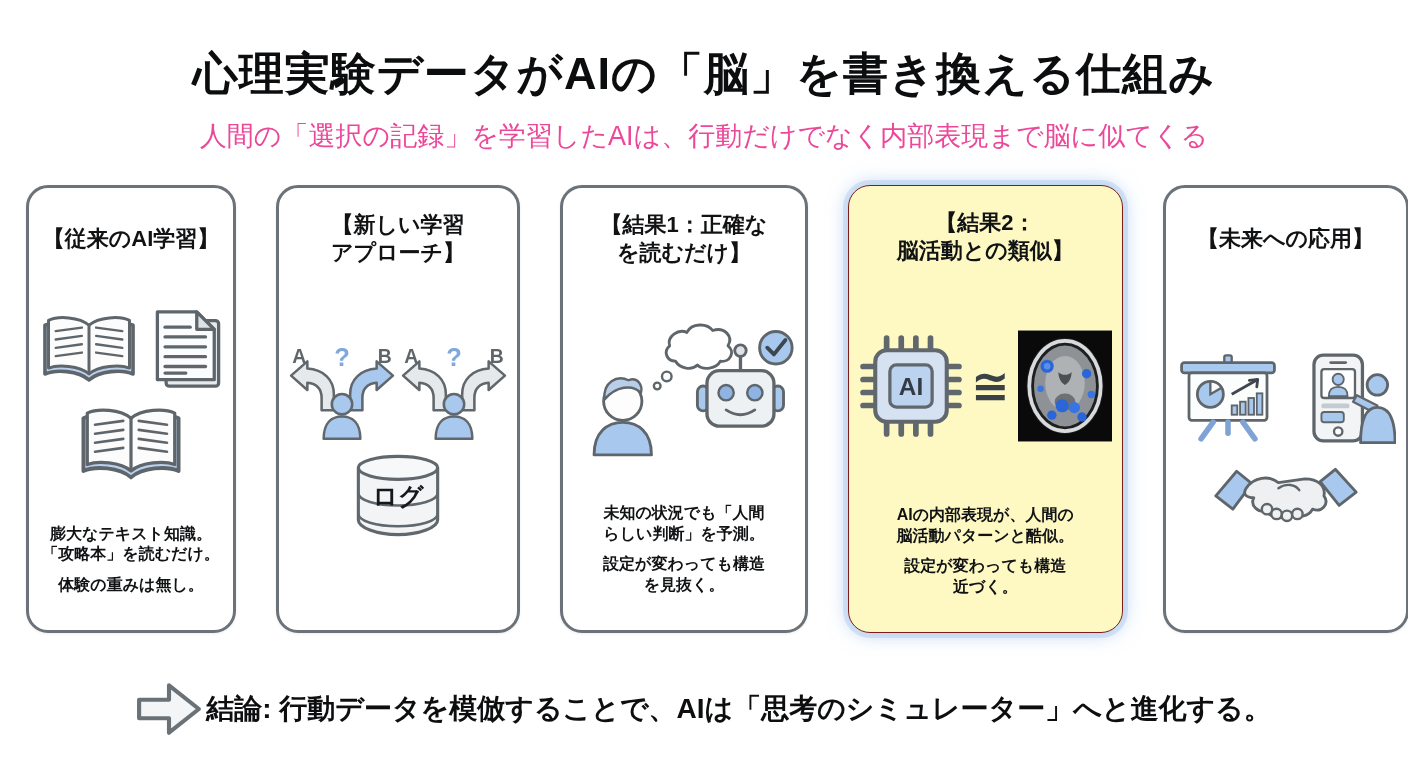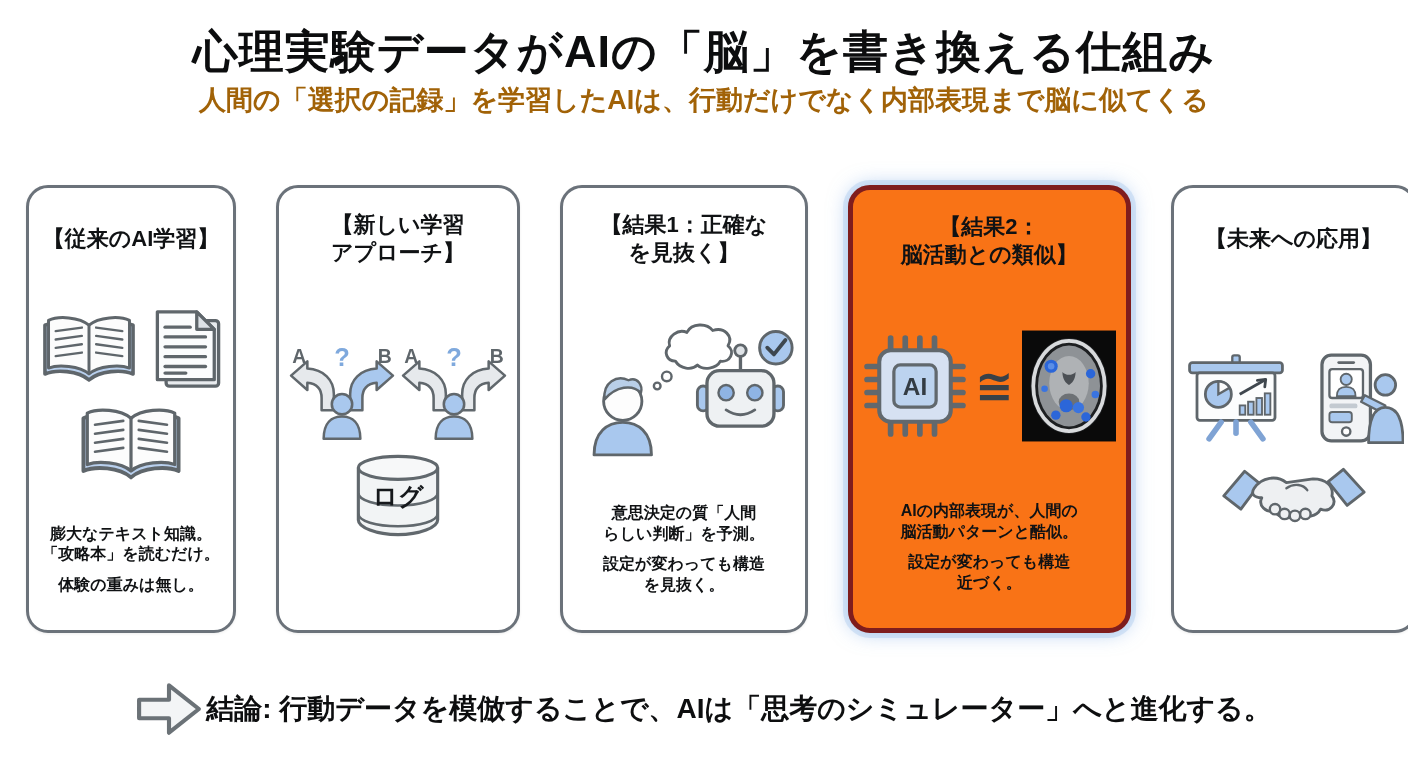--- a/index.html
+++ b/index.html
@@ -1,24 +1,24 @@
 <!DOCTYPE html>
 <html><head>
 <meta charset="utf-8">
 <style>
   html,body{margin:0;padding:0;background:#ffffff;}
   .canvas{position:relative;width:1408px;height:768px;background:#ffffff;overflow:hidden;
           font-family:"Liberation Sans","DejaVu Sans",sans-serif;color:#101214;}
-  .title{padding-top:22px;text-align:center;font-size:45px;font-weight:800;letter-spacing:1px;color:#0c0d0e;}
-  .subtitle{text-align:center;font-size:27px;font-weight:700;color:#a16207;}
+  .title{padding-top:44px;text-align:center;font-size:45px;font-weight:800;letter-spacing:1px;color:#0c0d0e;}
+  .subtitle{margin-top:14px;text-align:center;font-size:27px;font-weight:400;color:#ec4899;}
   .flow{position:absolute;top:185px;left:26px;right:26px;display:flex;align-items:flex-end;}
   .card{flex:1 1 0;height:448px;box-sizing:border-box;background:#ffffff;border:3px solid #6b727a;
         border-radius:22px;padding:14px 10px 14px;display:flex;flex-direction:column;
         box-shadow:0 1px 3px rgba(0,0,0,.07);}
-  .card.highlight{border:5px solid #7f1d1d;background:#f97316;
+  .card.highlight{border:1px solid #7f1d1d;background:#fef9c3;
         box-shadow:0 0 0 5px rgba(160,195,235,.35),0 0 20px rgba(110,160,225,.55);}
   .card-title{min-height:62px;display:flex;align-items:center;justify-content:center;text-align:center;
         font-size:22px;font-weight:800;line-height:1.28;white-space:pre-line;margin-top:6px;}
   .icons{flex:1;display:flex;flex-direction:column;align-items:center;justify-content:center;gap:10px;}
   .row{display:flex;align-items:center;justify-content:center;gap:14px;}
   .row.tight{gap:6px;}
   .card-body{text-align:center;font-size:16px;font-weight:700;line-height:1.3;padding-bottom:4px;}
   .card-body p{margin:0 0 10px;white-space:pre-line;}
   .card-body p:last-child{margin-bottom:16px;}
   .gap{flex:0 0 40px;position:relative;}
@@ -140,21 +140,21 @@
     </div>
 
     <div class="gap">
       <svg class="blue" viewBox="0 0 66 54">
         <polygon points="2,17 33,17 33,3 64,27 33,51 33,37 2,37" fill="#3a76cd" stroke="#3a76cd" stroke-width="2" stroke-linejoin="round"></polygon>
       </svg>
     </div>
 
     <div class="card">
       <div class="card-title">【結果1：正確な
-を見抜く】</div>
+を読むだけ】</div>
       <div class="icons">
         <svg width="222" height="150" viewBox="0 0 232 156">
           <g>
             <circle cx="98" cy="68" r="5" fill="#ffffff" stroke="#5f666b" stroke-width="2.5"></circle>
             <circle cx="88" cy="78" r="3.5" fill="#ffffff" stroke="#5f666b" stroke-width="2.5"></circle>
             <path d="M107 52 C98 52 94 42 101 36 C98 26 110 18 119 22 C124 12 140 12 146 20 C158 16 168 26 162 36 C170 42 164 54 154 52 C150 60 136 62 130 56 C124 62 112 60 107 52 Z" fill="#ffffff" stroke="#5f666b" stroke-width="3" stroke-linejoin="round"></path>
           </g>
           <g>
             <circle cx="52" cy="94" r="20" fill="#fdfdfd" stroke="#5f666b" stroke-width="3"></circle>
             <path d="M33 92 C31 74 46 66 58 72 C68 68 73 78 71 85 C62 76 45 78 33 92 Z" fill="#b9cfe8" stroke="#5f666b" stroke-width="2.5" stroke-linejoin="round"></path>
@@ -170,21 +170,21 @@
             <circle cx="190" cy="85" r="8" fill="#8fb4e4" stroke="#5f666b" stroke-width="2.5"></circle>
             <path d="M160 103 Q175 113 190 103" fill="none" stroke="#5f666b" stroke-width="3" stroke-linecap="round"></path>
           </g>
           <g>
             <circle cx="212" cy="38" r="17" fill="#a9c8ee" stroke="#5f666b" stroke-width="3"></circle>
             <path d="M203 38 L210 45 L222 30" fill="none" stroke="#3d474f" stroke-width="4" stroke-linecap="round" stroke-linejoin="round"></path>
           </g>
         </svg>
       </div>
       <div class="card-body">
-        <p>意思決定の質「人間
+        <p>未知の状況でも「人間
 らしい判断」を予測。</p>
         <p>設定が変わっても構造
 を見抜く。</p>
       </div>
     </div>
 
     <div class="gap">
       <svg viewBox="0 0 66 54">
         <polygon points="3,18 33,18 33,4 63,27 33,50 33,36 3,36" fill="#eef1f3" stroke="#6b7277" stroke-width="3" stroke-linejoin="round"></polygon>
       </svg>

